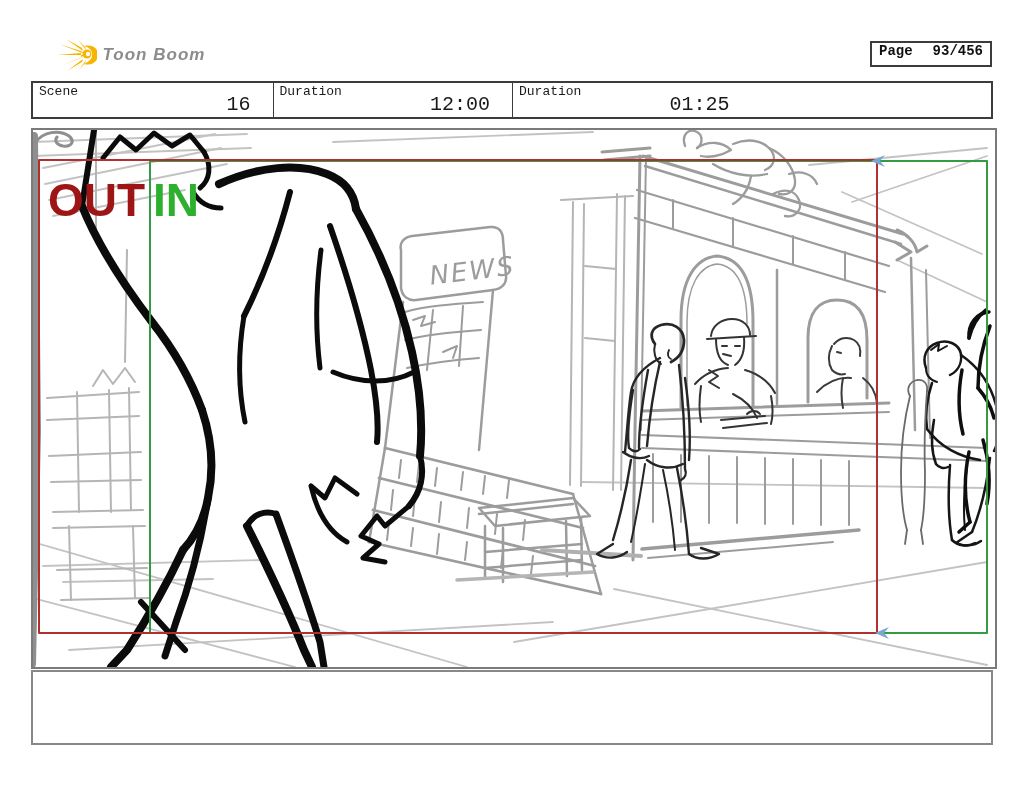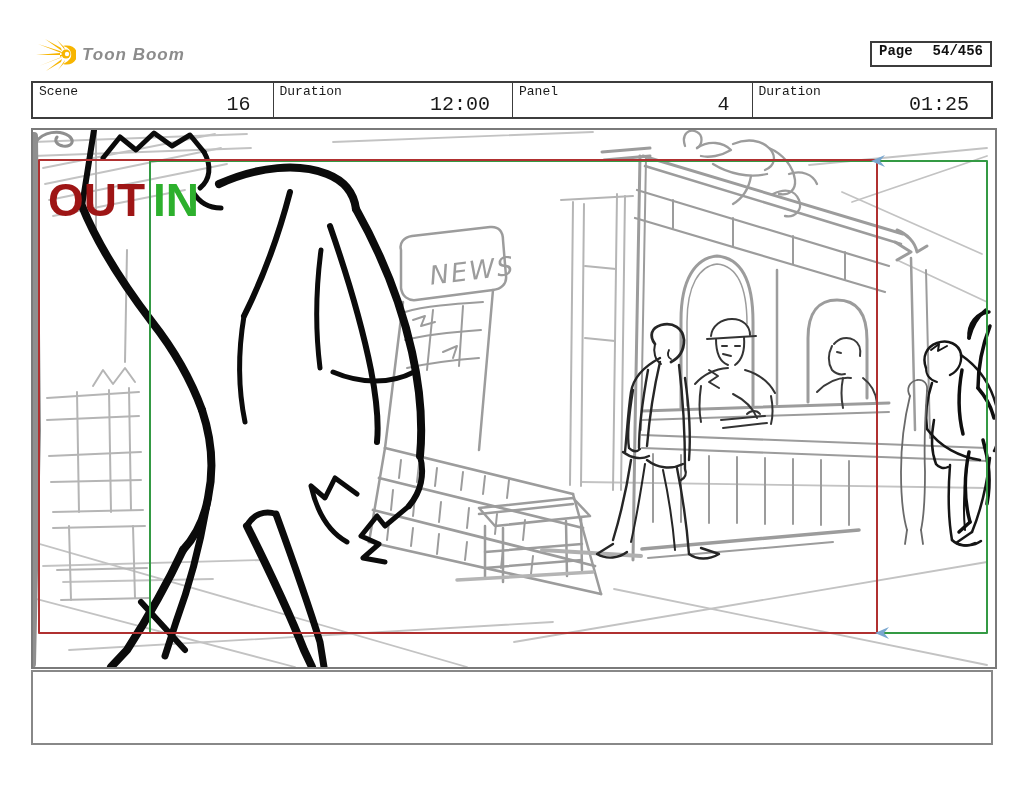--- a/index.html
+++ b/index.html
@@ -1,21 +1,21 @@
 <!DOCTYPE html>
 <html><head>
 <meta charset="utf-8">
 <style>
   html,body{margin:0;padding:0;}
   body{
     width:1024px;height:793px;position:relative;background:#ffffff;
     font-family:"Liberation Mono",monospace;overflow:hidden;
   }
   
-  .logo{position:absolute;left:36px;top:36px;width:190px;height:38px;display:flex;align-items:center;}
+  .logo{position:absolute;left:36px;top:36px;width:190px;height:38px;display:flex;align-items:center;justify-content:center;}
   .logo-text{
     font-family:"Liberation Sans",sans-serif;font-style:italic;font-weight:bold;
     font-size:17px;color:#8c8c8c;letter-spacing:1px;margin-left:6px;
   }
   .page-box{
     position:absolute;left:870px;top:41px;width:122px;height:26px;box-sizing:border-box;
     border:2px solid #3c3c3c;display:flex;justify-content:space-between;
     padding:0 7px;font-weight:bold;font-size:14px;color:#111;
   }
   
@@ -54,35 +54,31 @@
       <path d="M27 9 C37 7 42 13 41 19 C40 26 33 29 27 27 C33 24 36 21 35 16 C34 12 31 10 27 9 Z"></path>
     </g>
     <circle cx="30" cy="17" r="4.5" fill="#f7b500"></circle>
     <circle cx="31" cy="17" r="2.2" fill="#ffffff"></circle>
   </svg>
   <span class="logo-text">Toon Boom</span>
 </div>
 
 <div class="page-box">
   <span>Page</span>
-  <span>54/456</span>
+  <span>93/456</span>
 </div>
 
 <div class="info-table">
   <div class="info-cell">
     <span class="info-label">Scene</span>
     <span class="info-value">16</span>
   </div>
   <div class="info-cell">
     <span class="info-label">Duration</span>
     <span class="info-value">12:00</span>
-  </div>
-  <div class="info-cell">
-    <span class="info-label">Panel</span>
-    <span class="info-value">4</span>
   </div>
   <div class="info-cell">
     <span class="info-label">Duration</span>
     <span class="info-value">01:25</span>
   </div>
 </div>
 
 <div class="panel-box">
 <svg width="962" height="537" viewBox="0 0 962 537">
   <g fill="none" stroke-linecap="round" stroke-linejoin="round">

